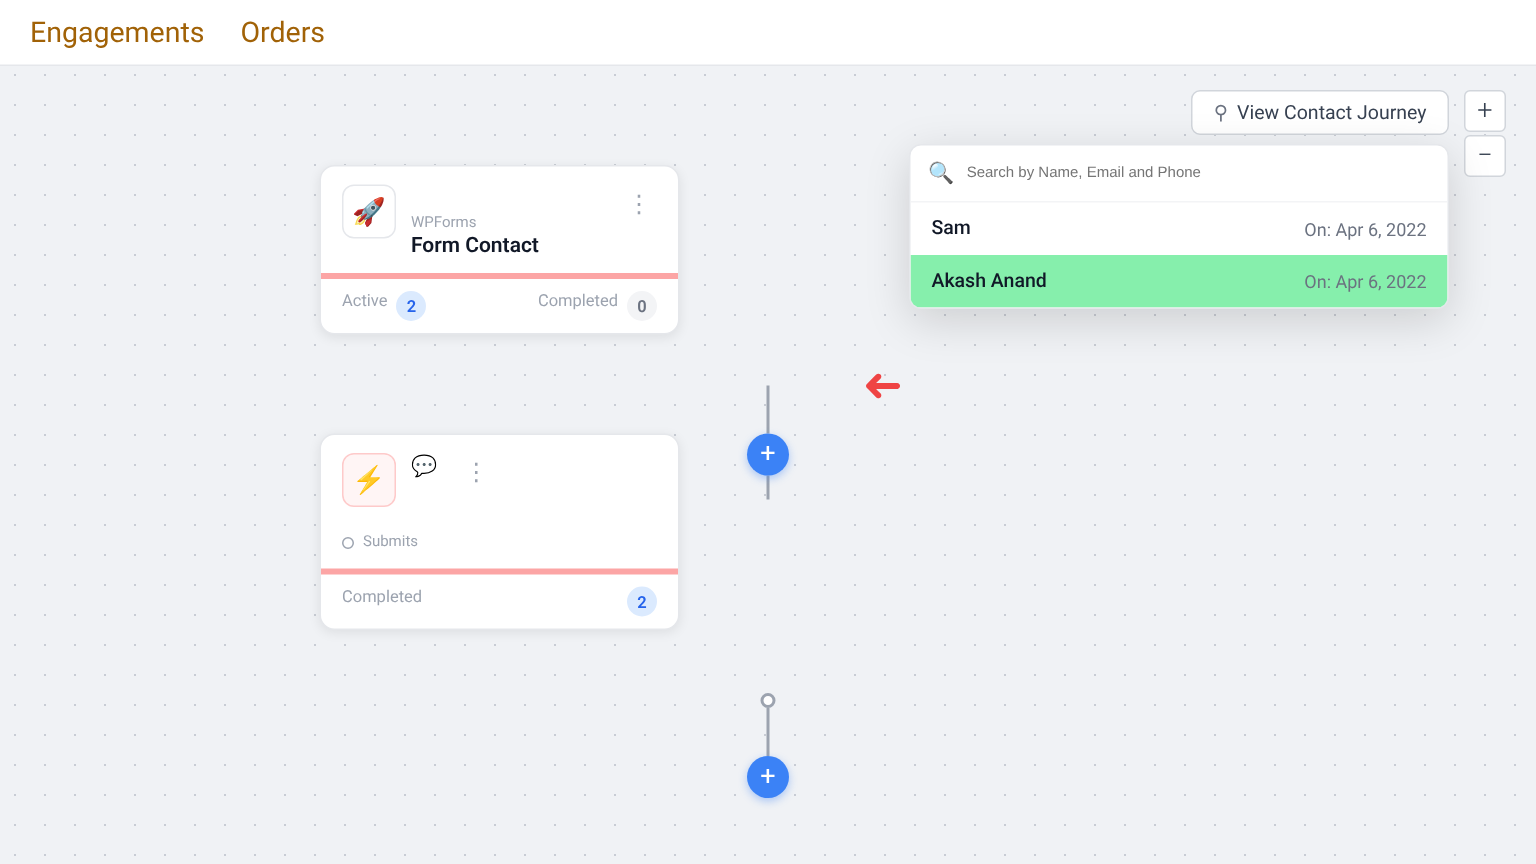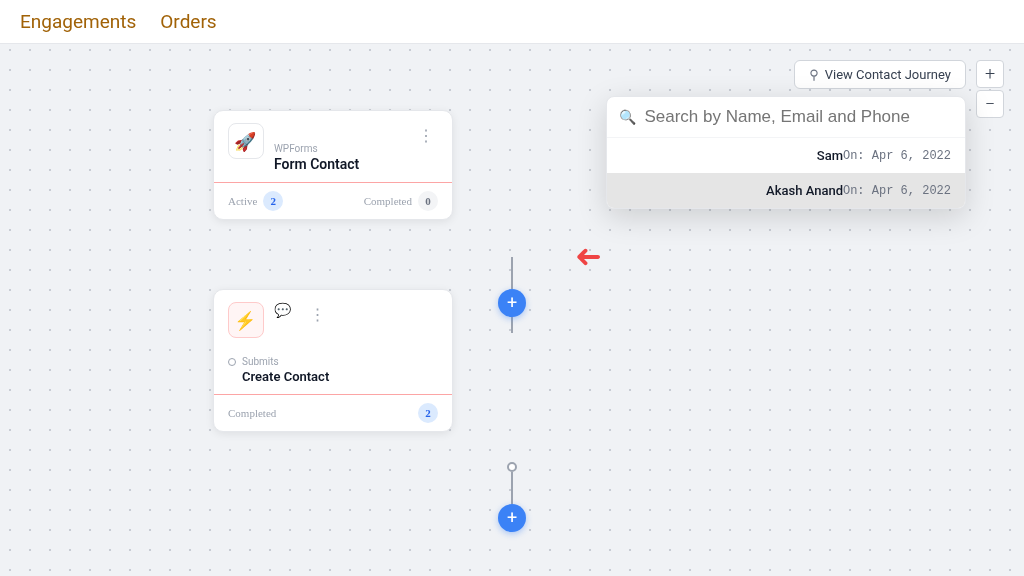--- a/index.html
+++ b/index.html
@@ -144,25 +144,24 @@
       align-items: center;
       justify-content: center;
       cursor: pointer;
       color: #9ca3af;
       font-size: 16px;
       border-radius: 4px;
     }
 
     .node-footer {
       padding: 8px 14px;
-      border-top: 1px solid #fca5a5;
-      display: flex;
-      align-items: center;
+      border-top: 4px solid #fca5a5;
+      display: flex;
+      align-items: flex-start;
       gap: 6px;
-      font-family: Liberation Serif, serif;
     }
     .footer-label {
       font-size: 11px;
       color: #9ca3af;
     }
     .footer-badge {
       background: #dbeafe;
       color: #2563eb;
       font-size: 11px;
       font-weight: 600;
@@ -273,44 +272,43 @@
       gap: 8px;
       border-bottom: 1px solid #f3f4f6;
     }
     .search-icon {
       color: #9ca3af;
       font-size: 14px;
     }
     .search-input {
       border: none;
       outline: none;
-      font-size: 17px;
+      font-size: 10px;
       color: #6b7280;
       flex: 1;
       background: transparent;
     }
 
     .contact-list { }
     .contact-row {
       display: flex;
       align-items: center;
-      justify-content: flex-end;
+      justify-content: space-between;
       padding: 10px 14px;
       cursor: pointer;
     }
-    .contact-row.highlighted { background: #e5e5e5; }
+    .contact-row.highlighted { background: #86efac; }
     .contact-name {
       font-size: 13px;
       font-weight: 500;
       color: #111827;
     }
     .contact-date {
       font-size: 12px;
       color: #6b7280;
-      font-family: Liberation Mono, monospace;
     }
 
     
     .arrow-indicator {
       position: absolute;
       font-size: 32px;
       color: #ef4444;
       z-index: 25;
       top: 193px;
       right: 422px;
@@ -377,21 +375,20 @@
         <span class="node-icon-bolt">⚡</span>
       </div>
       <span class="chat-icon">💬</span>
       <div class="node-menu-btn">⋮</div>
     </div>
     <div class="action-content">
       <div class="action-provider">
         <div class="provider-dot"></div>
         <span class="provider-name">Submits</span>
       </div>
-      <div class="provider-action">Create Contact</div>
     </div>
     <div class="node-footer">
       <span class="footer-label">Completed</span>
       <span class="footer-spacer"></span>
       <span class="footer-badge">2</span>
     </div>
   </div>
 
   <div class="connector-dot" style="top: 418px;"></div>
   <div class="connector-line" style="top: 428px; height: 32px;"></div>

